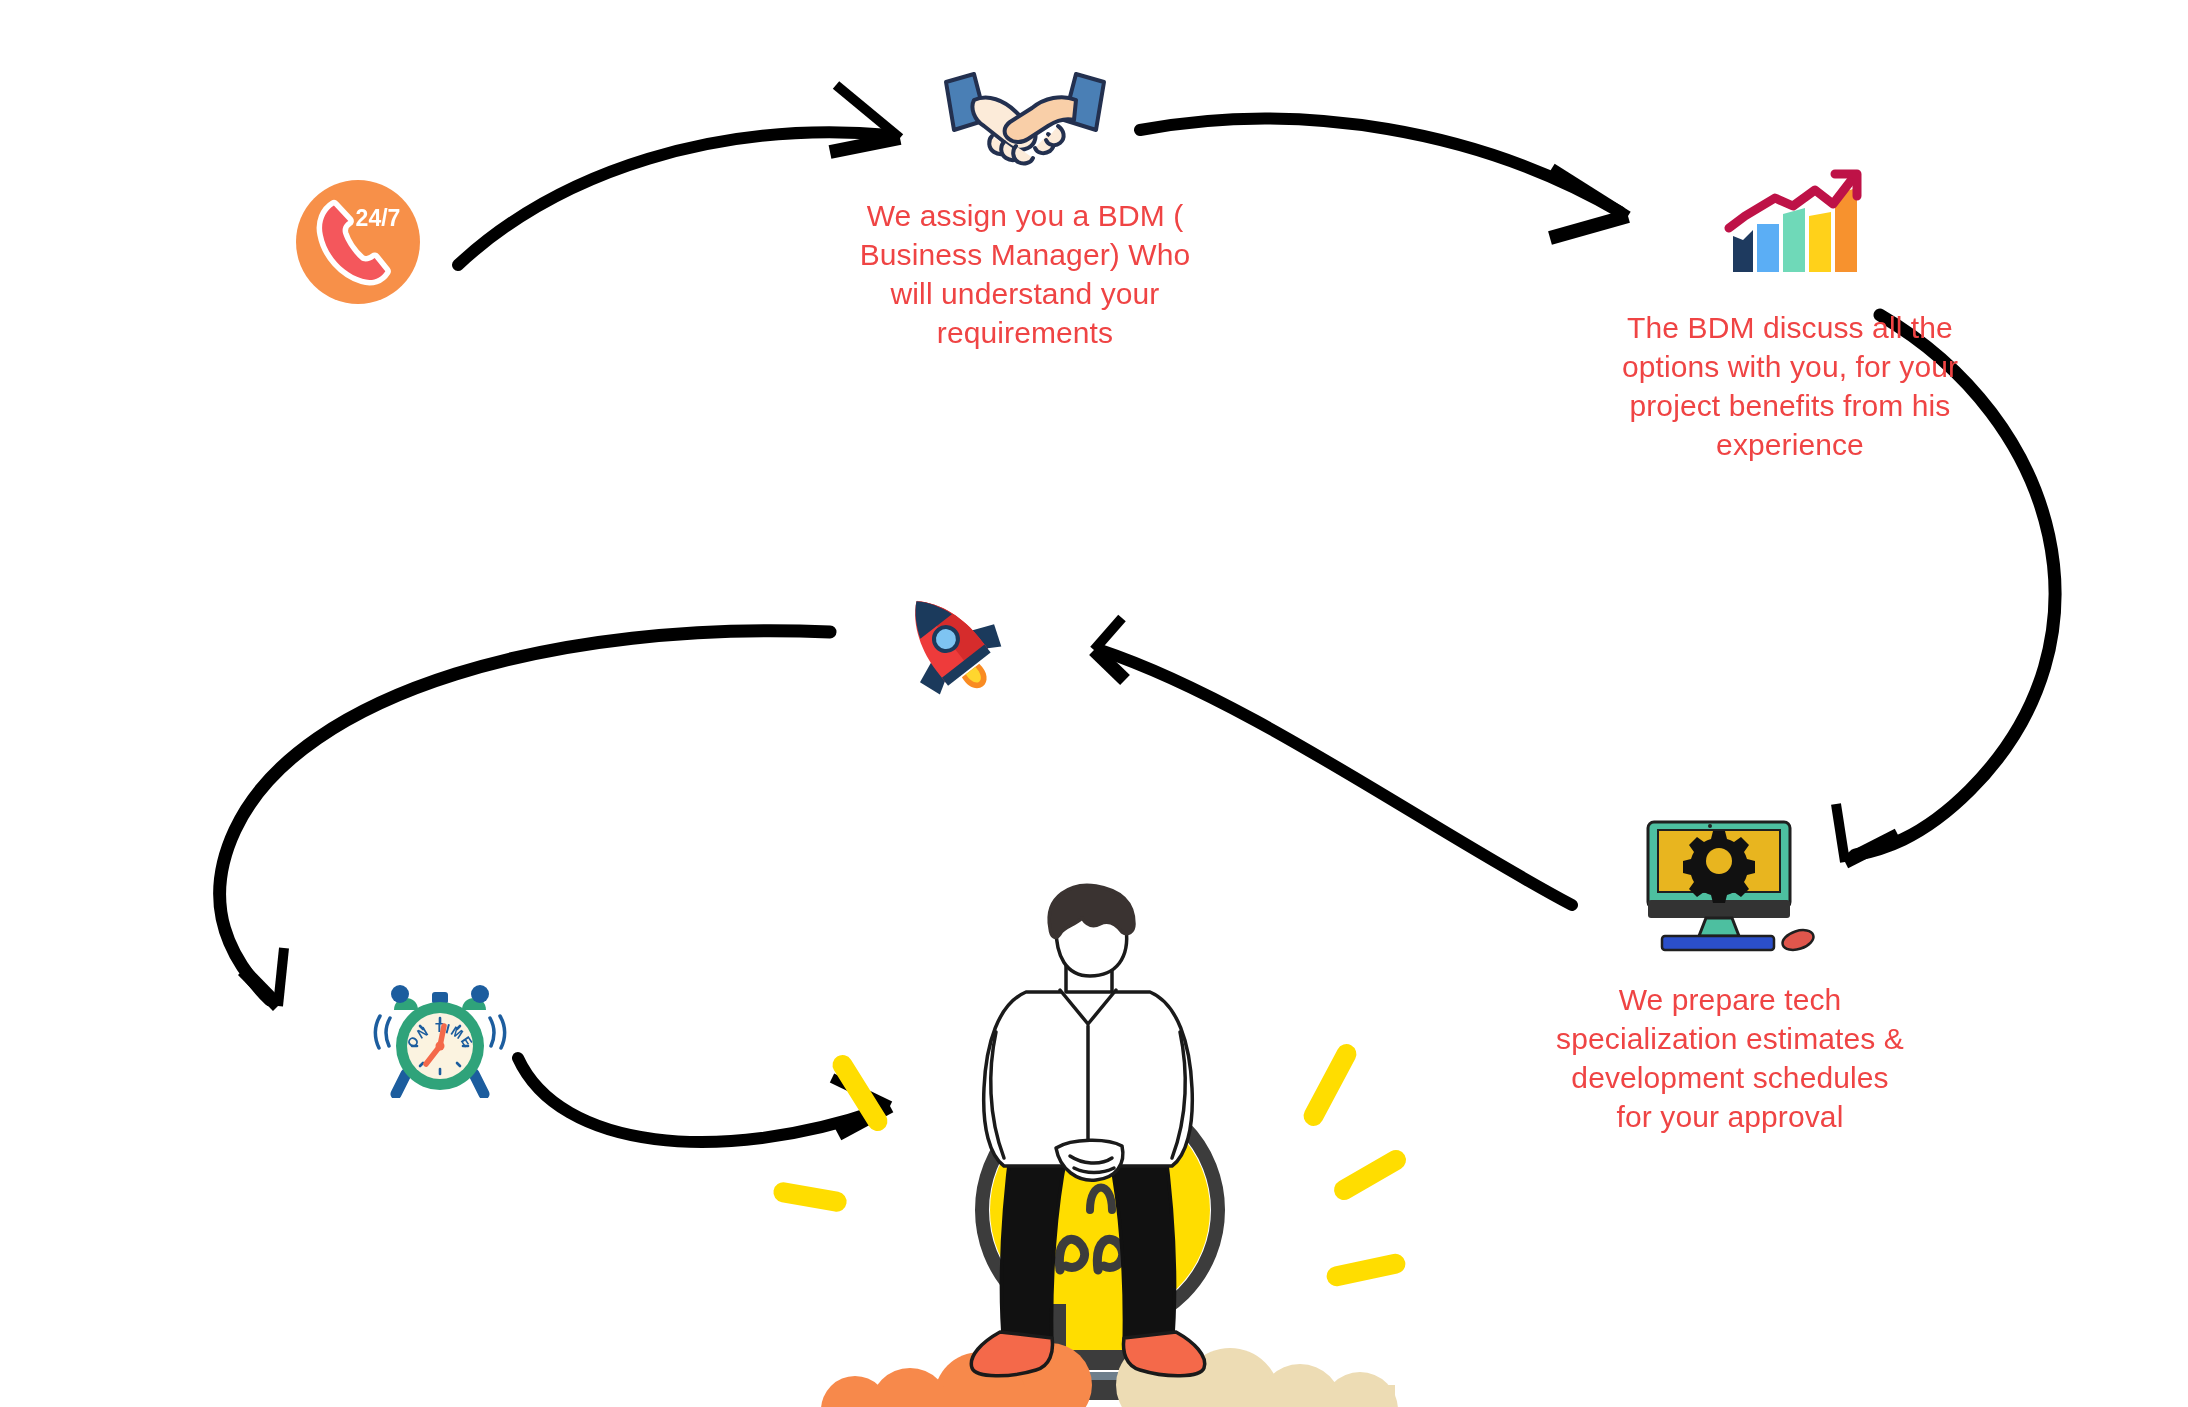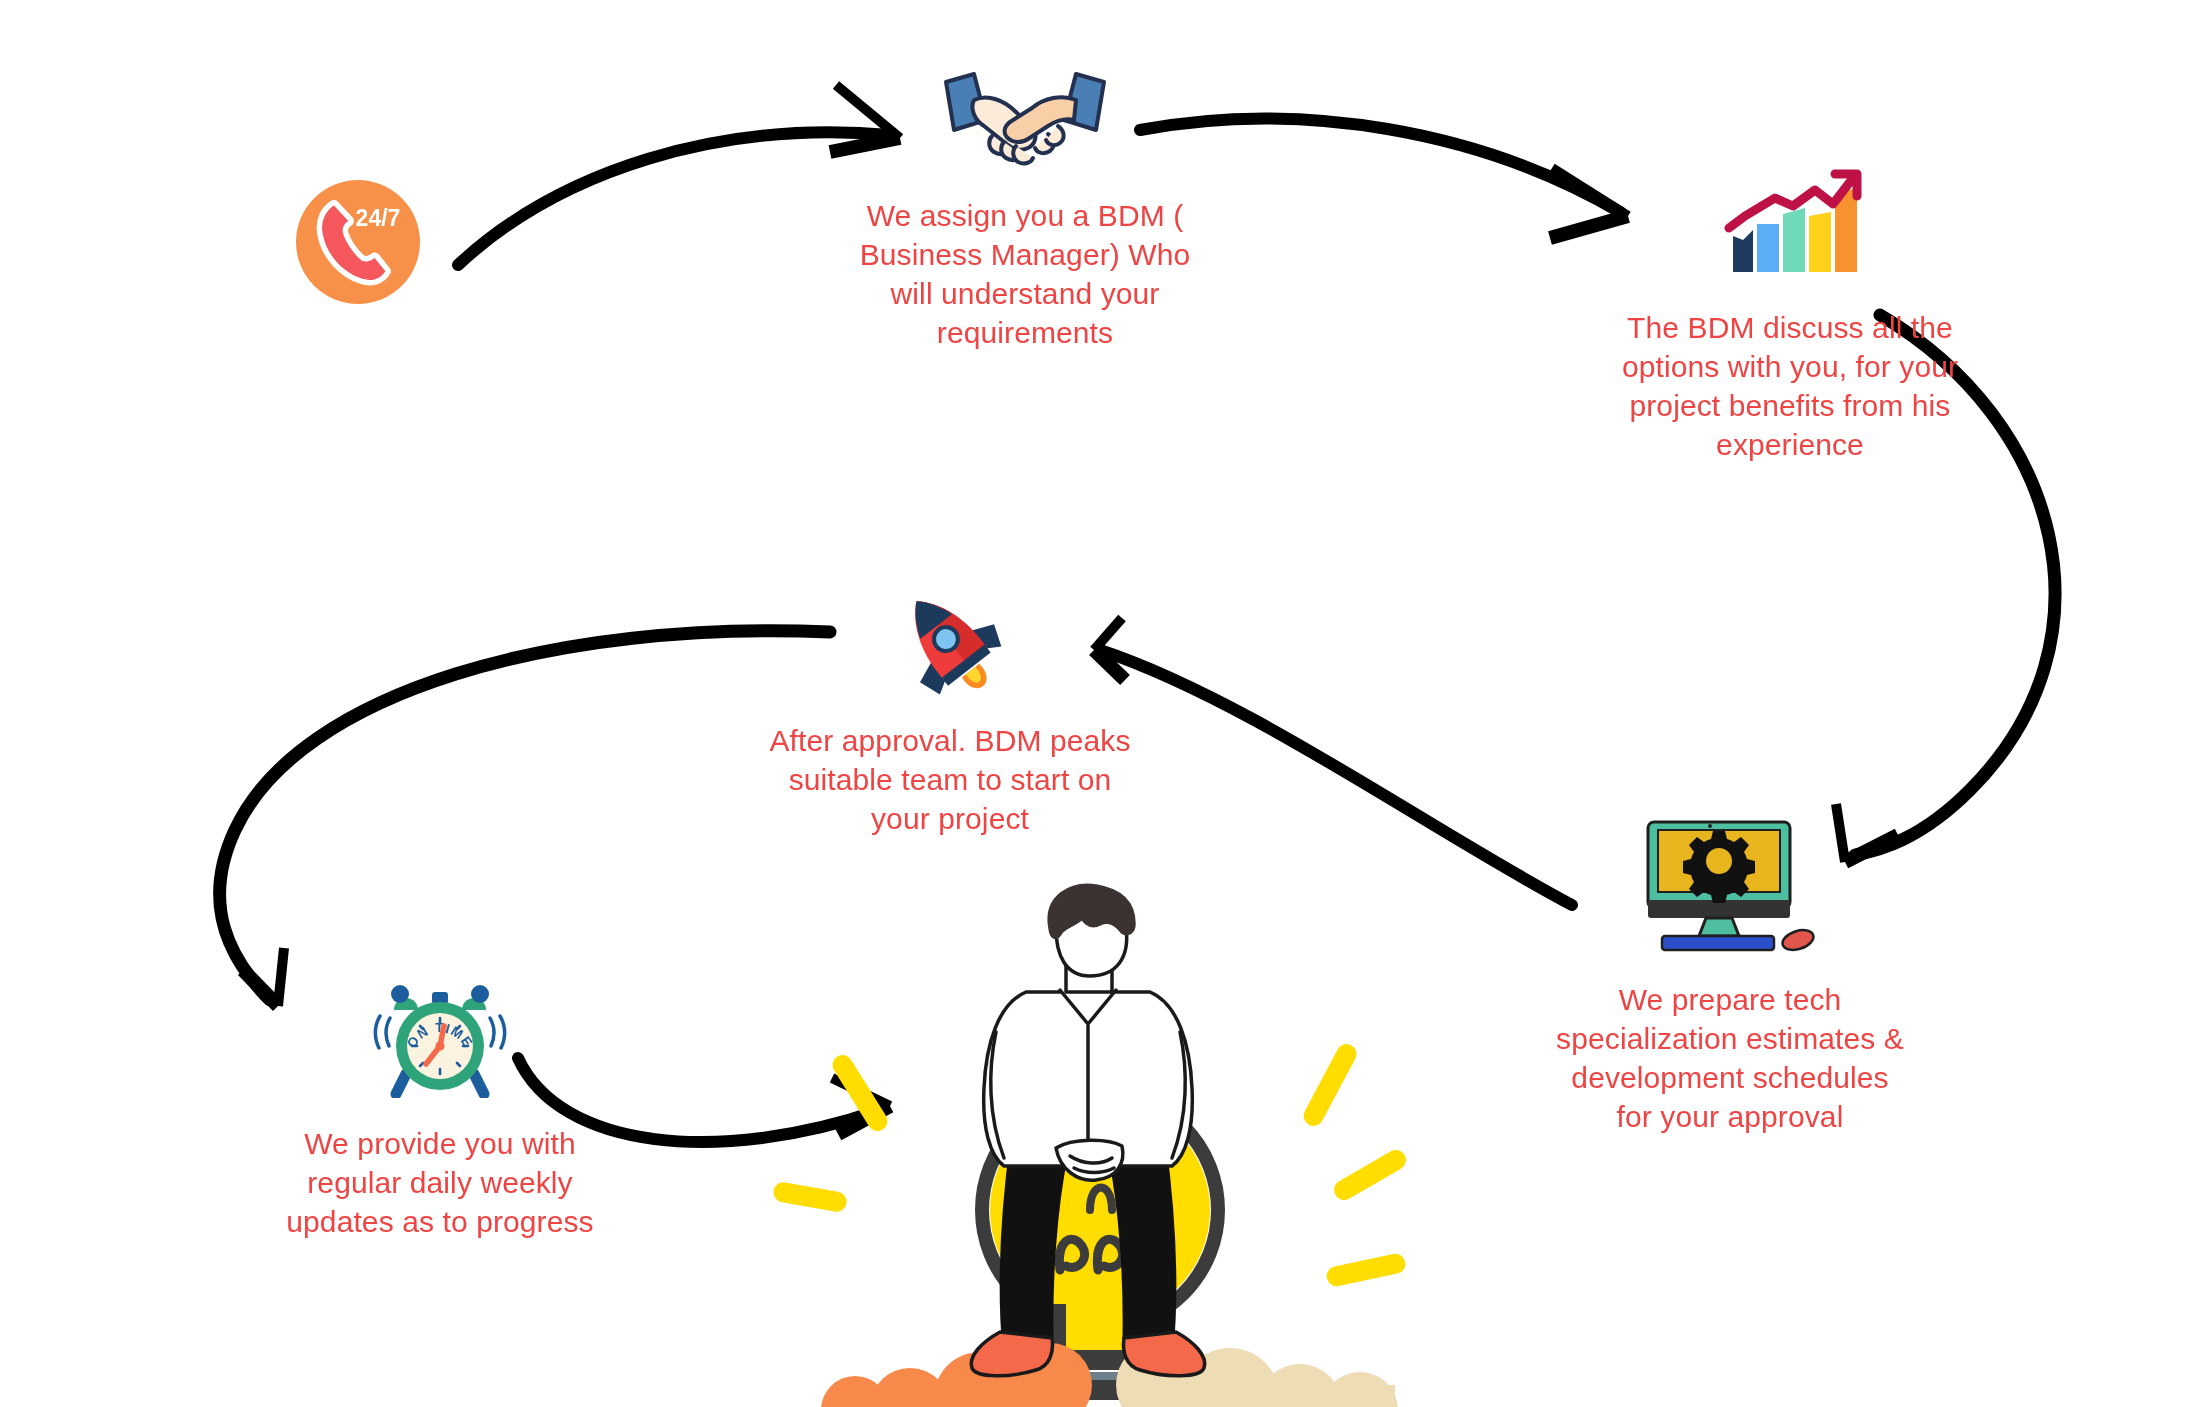--- a/index.html
+++ b/index.html
@@ -196,23 +196,20 @@
           <circle cx="63" cy="52" r="14" fill="#1B3A5C"></circle>
           <circle cx="63" cy="52" r="10" fill="#7EC4F2"></circle>
 
           <path d="M36 80 L90 80 L90 90 L36 90 Z" fill="#1B3A5C"></path>
 
           <path d="M52 92 C50 104 56 112 63 112 C70 112 76 104 74 92 Z" fill="#F98B22"></path>
           <path d="M57 92 C56 100 59 106 63 106 C67 106 70 100 69 92 Z" fill="#FFD62E"></path>
         </g>
       </svg>
     </div>
-    <div class="caption">After approval. BDM peaks
-suitable team to start on
-your project</div>
   </div>
 
   <div class="step" id="step-6">
     <div class="step-icon">
       <svg width="140" height="128" viewBox="0 0 140 128">
 
         <g stroke="#1C5D9E" stroke-width="3.5" fill="none" stroke-linecap="round">
           <path d="M10 46 C4 56 4 68 9 78"></path>
           <path d="M20 48 C15 57 15 67 19 76"></path>
           <path d="M130 46 C136 56 136 68 131 78"></path>
@@ -248,23 +245,20 @@
           </defs>
         <text font-family="'Liberation Sans', sans-serif" font-size="13.5" font-weight="bold" fill="#1C5D9E" letter-spacing="1.2">
           <textPath href="#onTimeArc" startOffset="50%" text-anchor="middle">ON TIME</textPath>
         </text>
 
         <path d="M70 76 L74 56" stroke="#F4694A" stroke-width="5.5" stroke-linecap="round"></path>
         <path d="M70 76 L56 94" stroke="#F4694A" stroke-width="5.5" stroke-linecap="round"></path>
         <circle cx="70" cy="76" r="4.5" fill="#F4694A"></circle>
       </svg>
     </div>
-    <div class="caption">We provide you with
-regular daily weekly
-updates as to progress</div>
   </div>
 
   <div id="hero">
     <svg width="680" height="530" viewBox="0 0 680 530">
 
       <g fill="#FFDD00">
         <rect x="90" y="170" width="20" height="86" rx="10" transform="rotate(-32 100 213)"></rect>
         <rect x="40" y="280" width="20" height="74" rx="10" transform="rotate(-80 50 317)"></rect>
         <rect x="560" y="160" width="20" height="90" rx="10" transform="rotate(28 570 205)"></rect>
         <rect x="600" y="255" width="20" height="80" rx="10" transform="rotate(60 610 295)"></rect>

